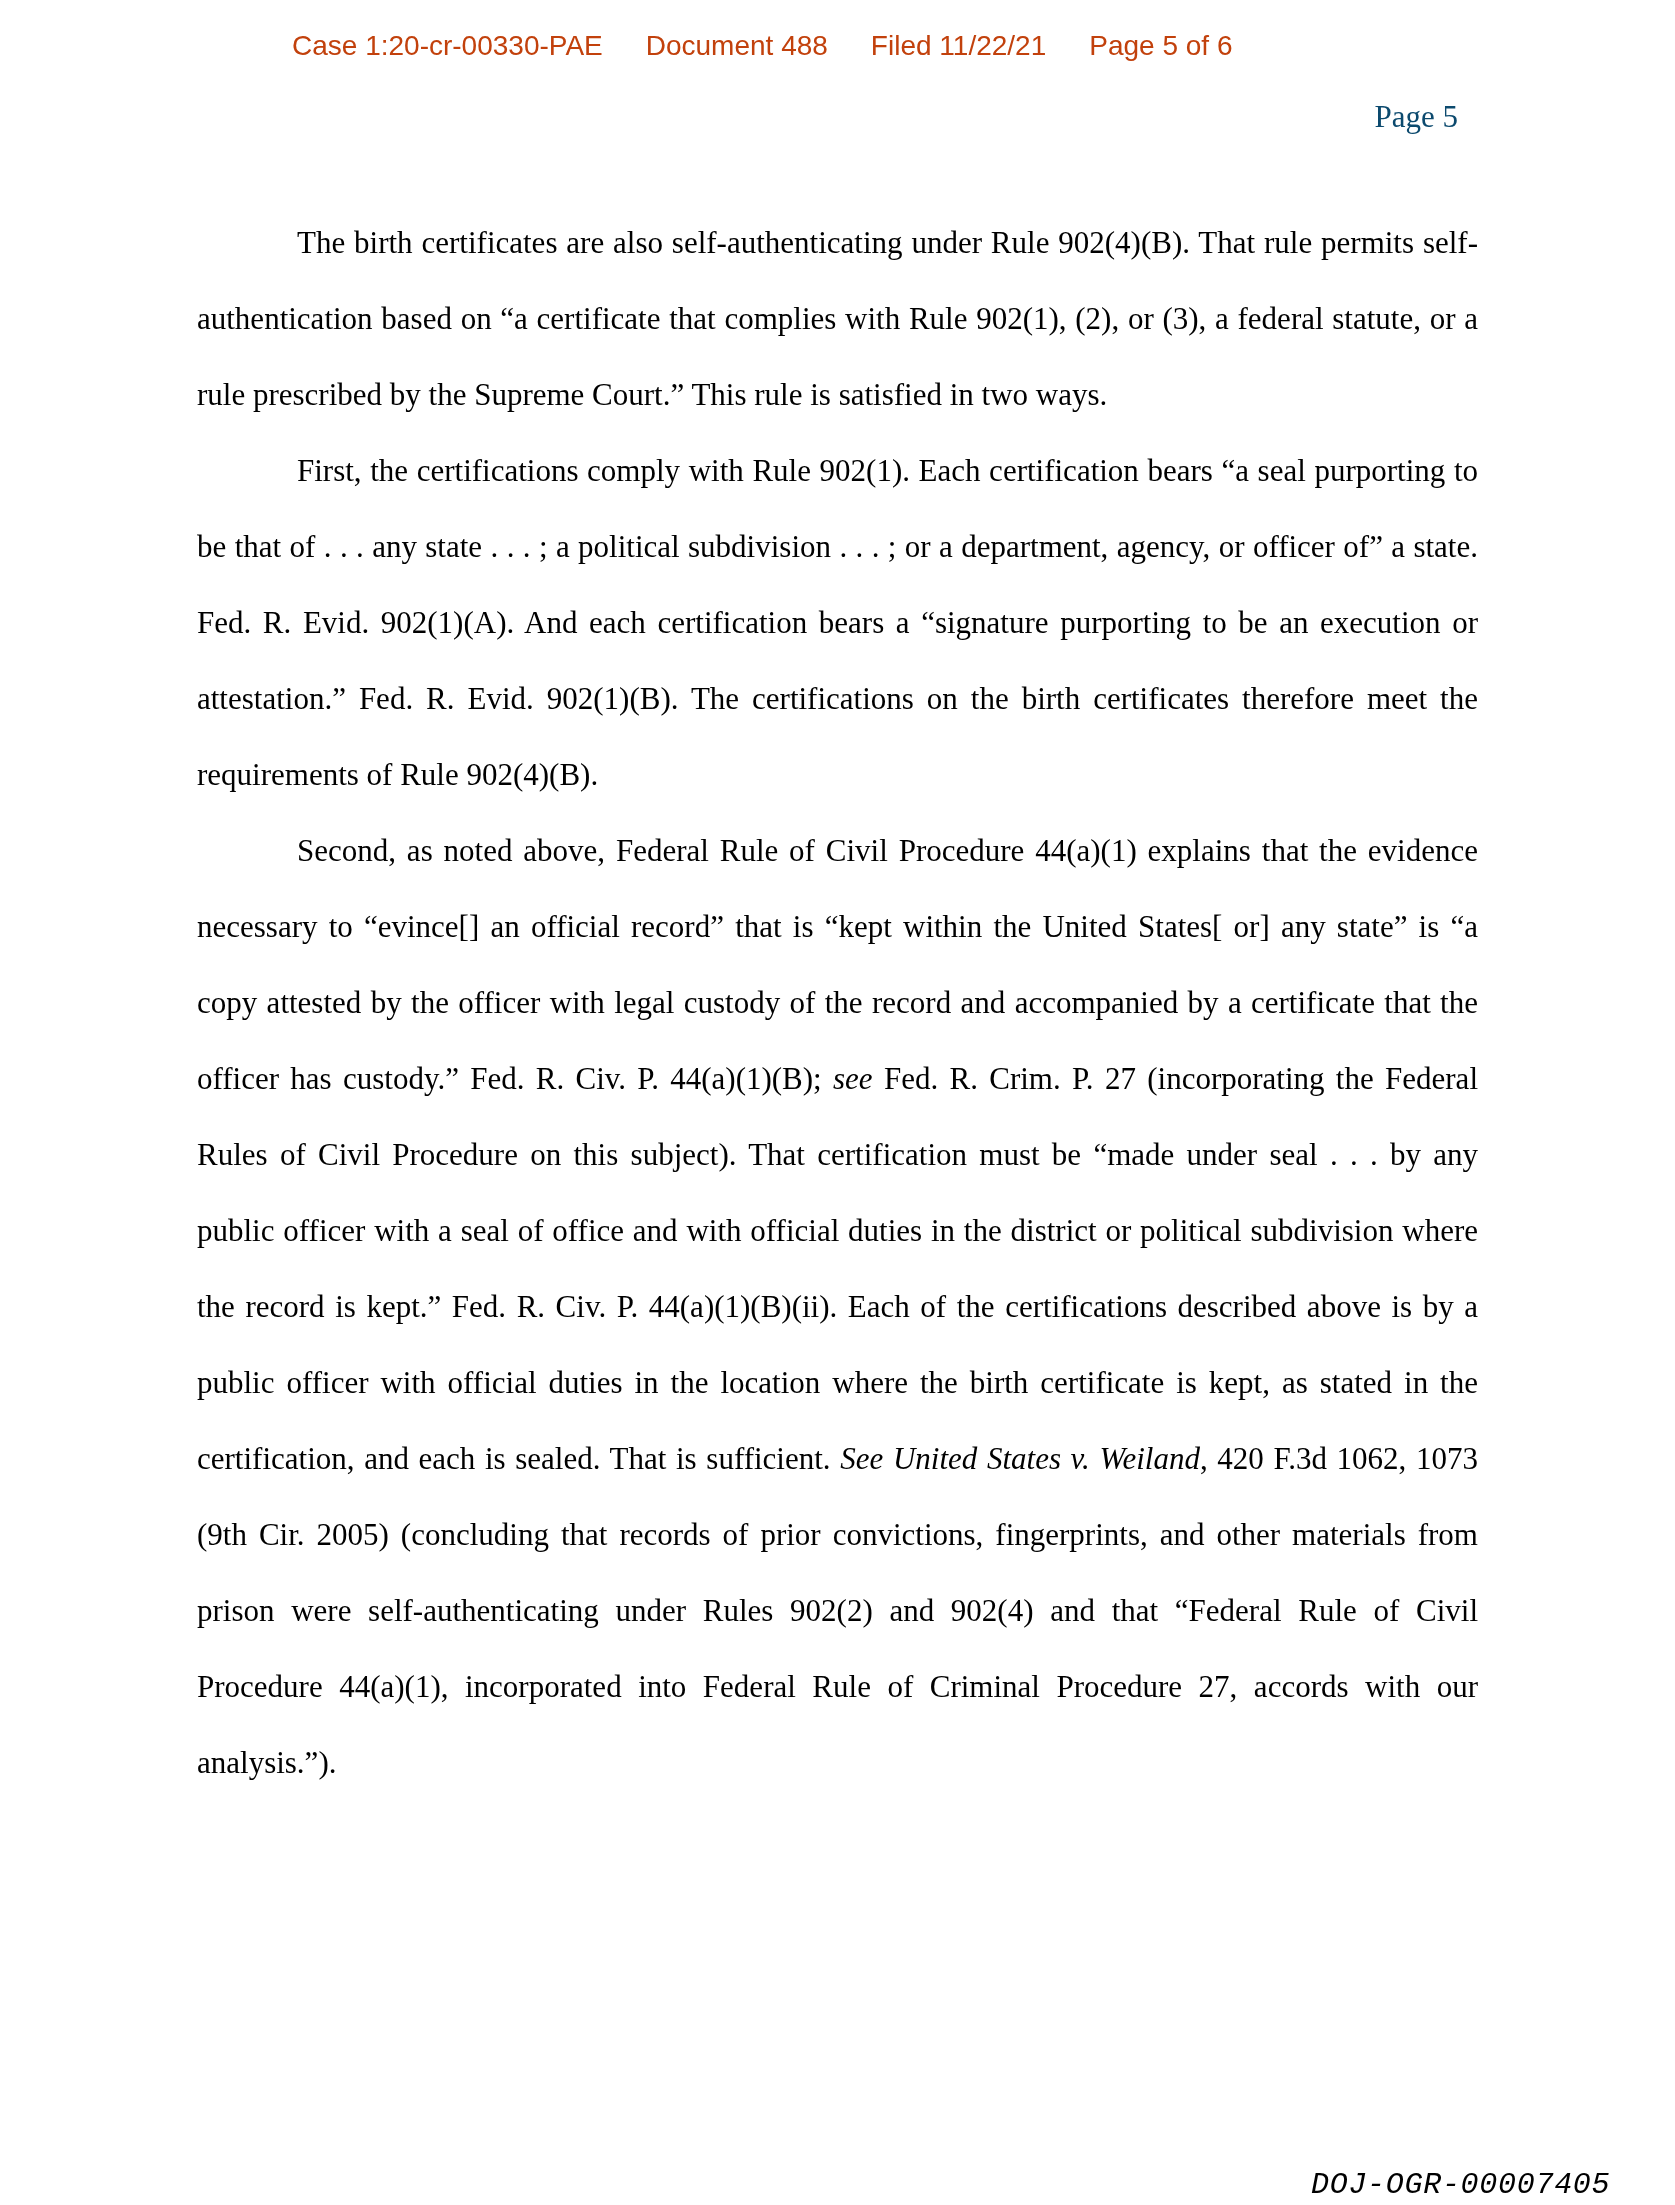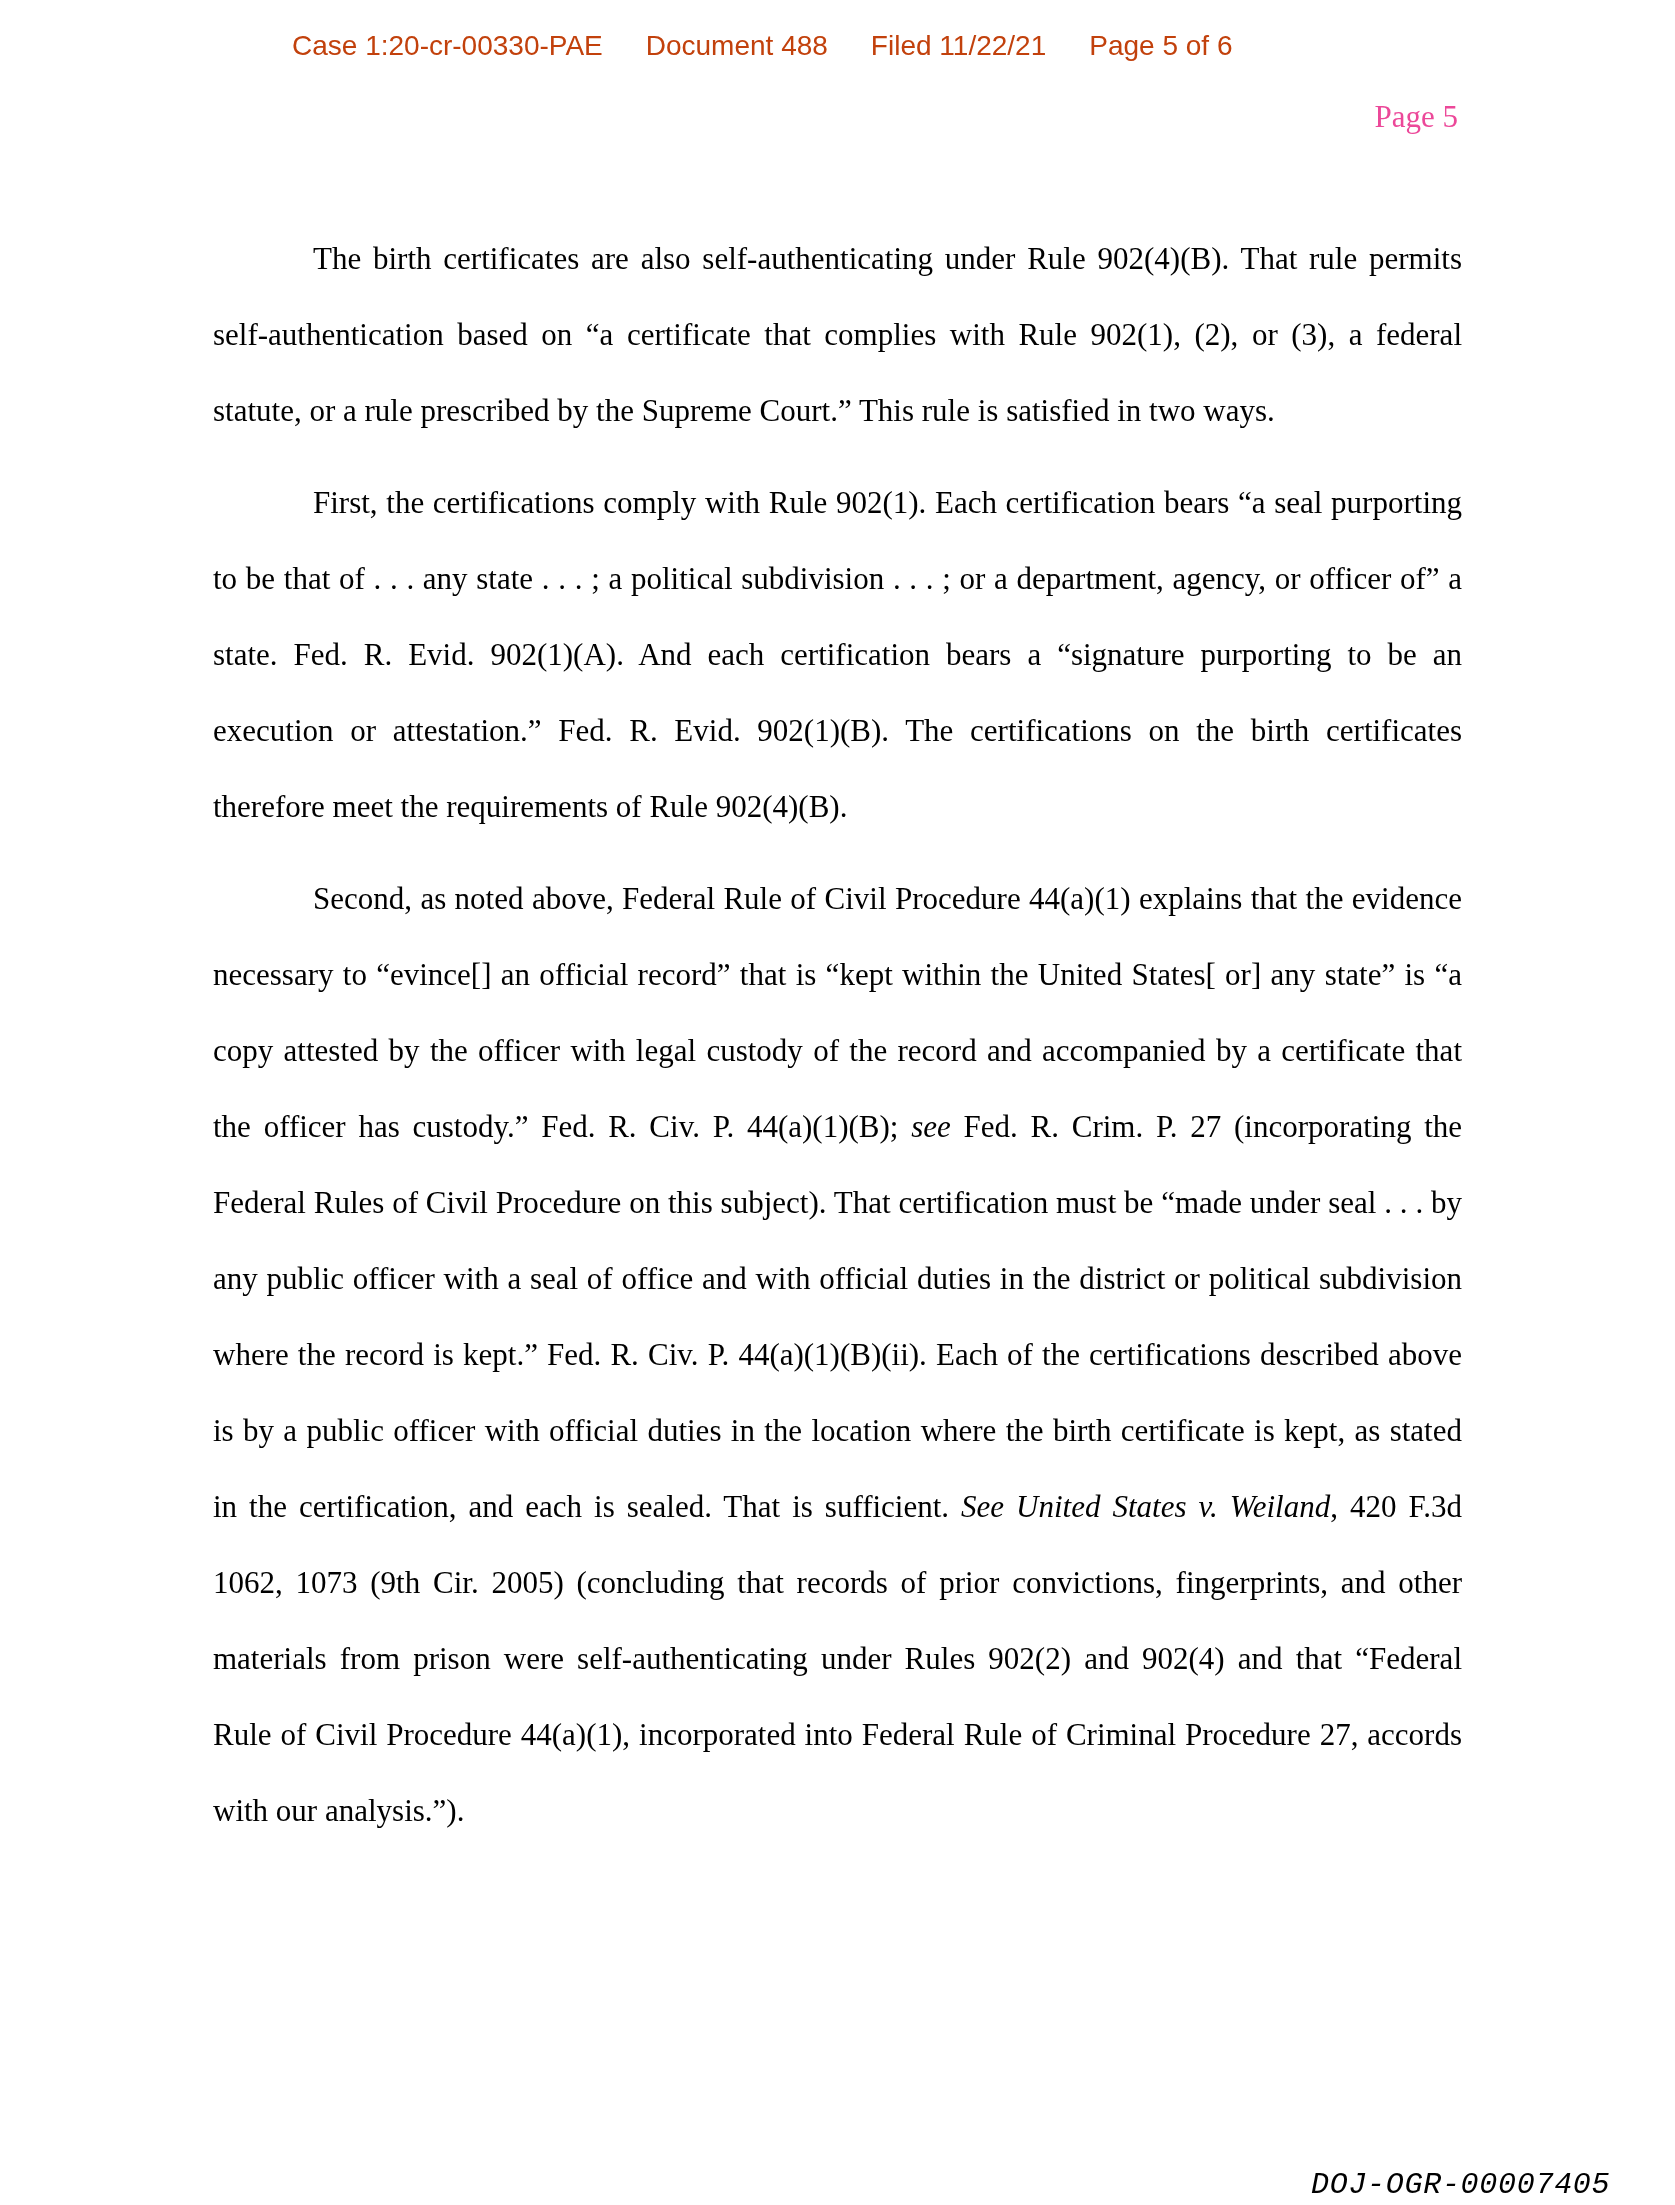--- a/index.html
+++ b/index.html
@@ -5,28 +5,28 @@
   html, body { margin: 0; padding: 0; background: #ffffff; }
   body { width: 1675px; height: 2205px; position: relative; overflow: hidden; }
   .header {
     position: absolute; top: 30px; left: 292px;
     font-family: "Liberation Sans", sans-serif;
     font-size: 28px; color: #c2410c; white-space: nowrap;
   }
   .header span { display: inline-block; margin-right: 43px; }
   .page-label {
     position: absolute; top: 99px; right: 217px;
-    font-family: "Liberation Serif", serif; font-size: 31px; color: #ec4899;
+    font-family: "Liberation Serif", serif; font-size: 31px; color: #0c4a6e;
   }
   .body-text {
     position: absolute; top: 205px; left: 197px; width: 1281px;
     font-family: "Liberation Serif", serif; font-size: 31px;
     line-height: 76px; color: #000; text-align: justify;
   }
-  .body-text p { margin: 16px; text-indent: 100px; }
+  .body-text p { margin: 0; text-indent: 100px; }
   .body-text i { font-style: italic; }
   .footer {
     position: absolute; top: 2168px; left: 1311px;
     font-family: "Liberation Mono", monospace; font-size: 30px;
     color: #000; letter-spacing: 0.7px; font-style: italic;
   }
 </style>
 </head>
 <body>
 

